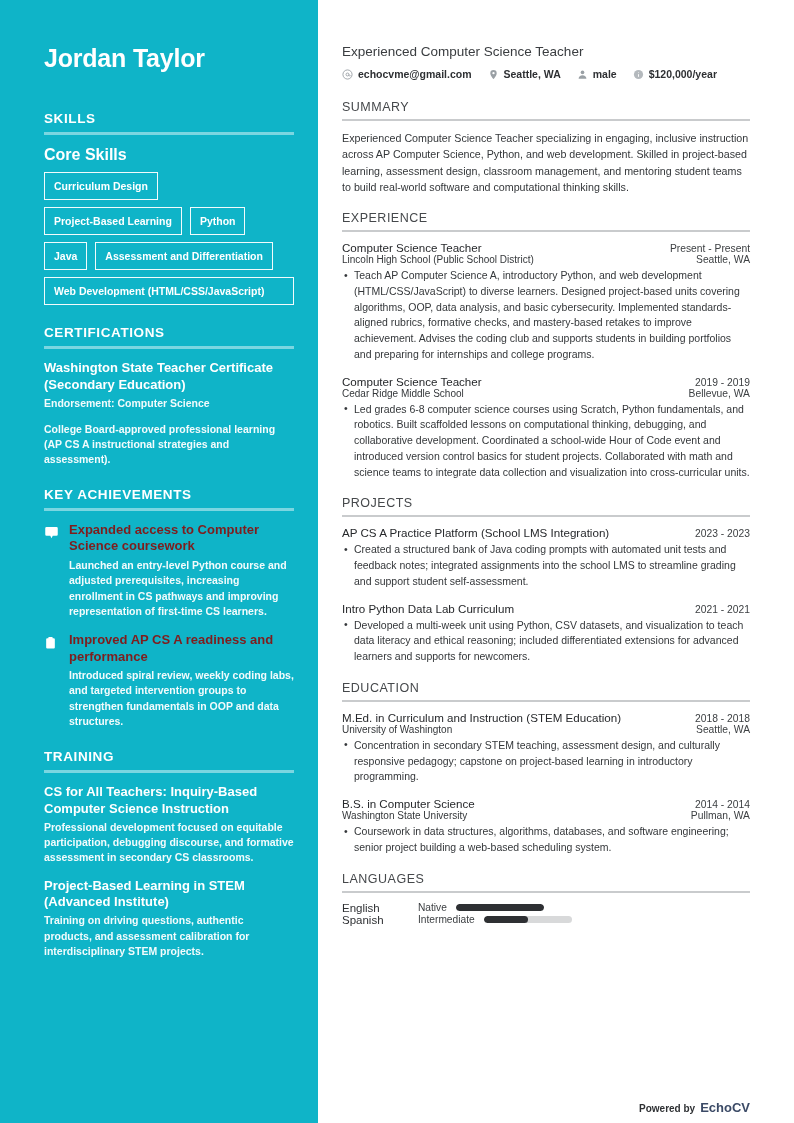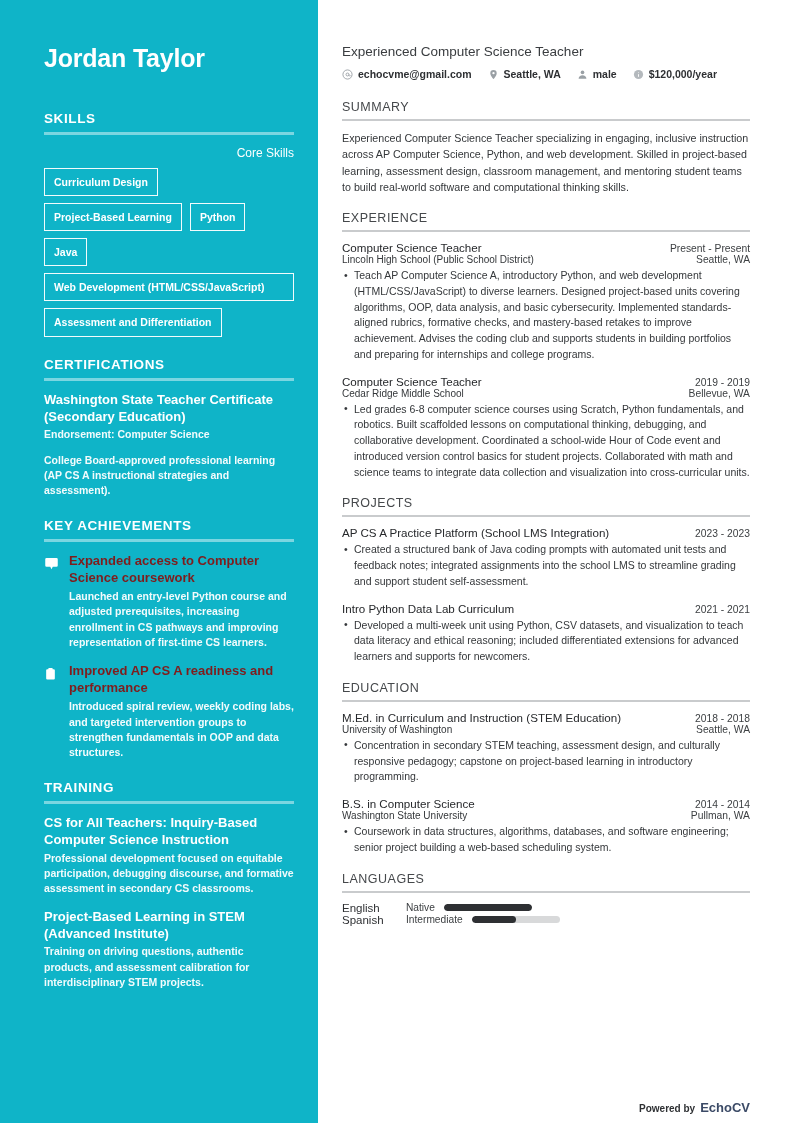--- a/index.html
+++ b/index.html
@@ -34,25 +34,24 @@
     letter-spacing: 0.6px;
     color: #ffffff;
     margin-bottom: 6px;
   }
   .sb-rule {
     height: 3px;
     background: rgba(255,255,255,0.45);
     margin-bottom: 11px;
   }
   .skill-group-title {
-    font-size: 12px;
-    font-weight: normal;
+    font-size: 16px;
+    font-weight: bold;
     color: #ffffff;
     margin-bottom: 8px;
-    text-align: right;
   }
   .chips { display: flex; flex-wrap: wrap; gap: 7px 8px; }
   .chip {
     border: 1px solid rgba(255,255,255,0.95);
     padding: 6px 9px;
     font-size: 10.5px;
     font-weight: bold;
     line-height: 1.35;
     color: #ffffff;
     background: transparent;
@@ -175,21 +174,21 @@
   .entry-bullets li::before {
     content: "•";
     position: absolute;
     left: 2px;
     top: -0.5px;
     color: #34373a;
   }
 
   .lang-row { display: flex; align-items: center; gap: 0; flex-wrap: wrap; }
   .lang { display: flex; align-items: center; }
-  .lang-name { font-size: 11.5px; color: #2e3033; width: 64px; }
+  .lang-name { font-size: 11.5px; color: #2e3033; width: 76px; }
   .lang-level { font-size: 10.2px; color: #3d4043; margin-right: 9px; white-space: nowrap; }
   .lang-bar {
     width: 88px; height: 7px;
     background: #d8d9da; border-radius: 4px;
     overflow: hidden; margin-right: 30px;
   }
   .lang-bar span { display: block; height: 100%; background: #2e3033; border-radius: 4px; }
 
   .footer {
     position: absolute;
@@ -213,22 +212,22 @@
 
     <section class="sb-section">
       <div class="sb-head">SKILLS</div>
       <div class="sb-rule"></div>
       <div class="skill-group-title">Core Skills</div>
       <div class="chips" id="skill-chips">
           <div class="chip">Curriculum Design</div>
           <div class="chip">Project-Based Learning</div>
           <div class="chip">Python</div>
           <div class="chip">Java</div>
+          <div class="chip">Assessment and Differentiation</div>
           <div class="chip wide">Web Development (HTML/CSS/JavaScript)</div>
-          <div class="chip">Assessment and Differentiation</div>
         </div>
     </section>
 
     <section class="sb-section">
       <div class="sb-head">CERTIFICATIONS</div>
       <div class="sb-rule"></div>
       <div id="cert-list">
           <div class="cert-item">
             <div class="cert-title">Washington State Teacher Certificate (Secondary Education)</div>
             <div class="cert-desc">Endorsement: Computer Science</div>

